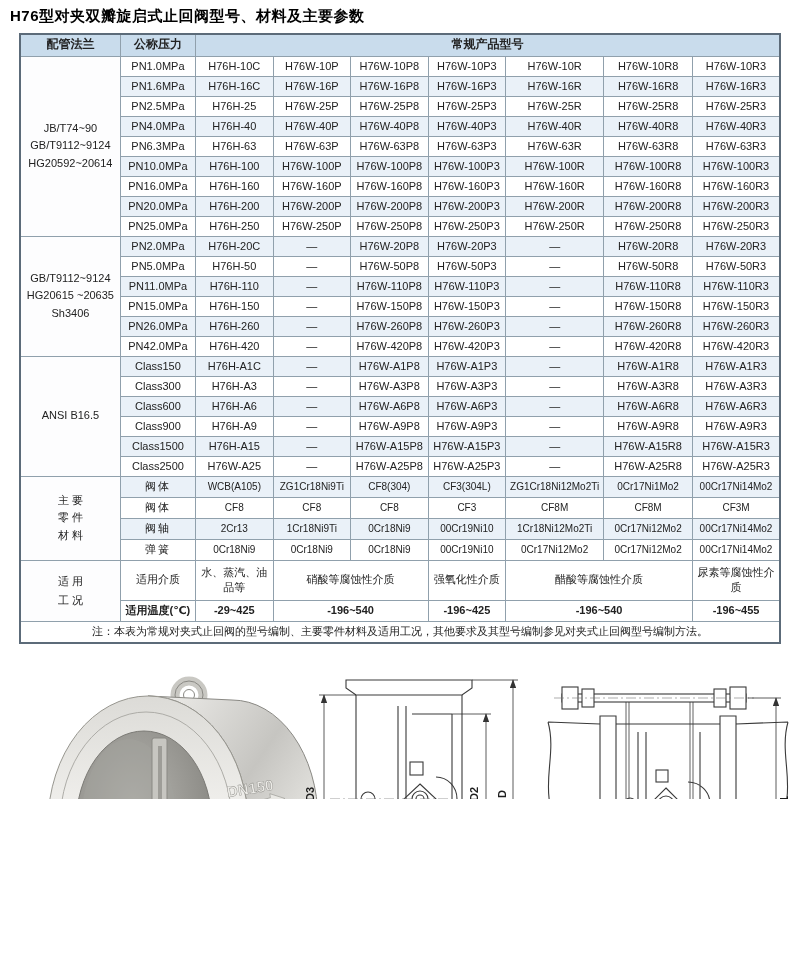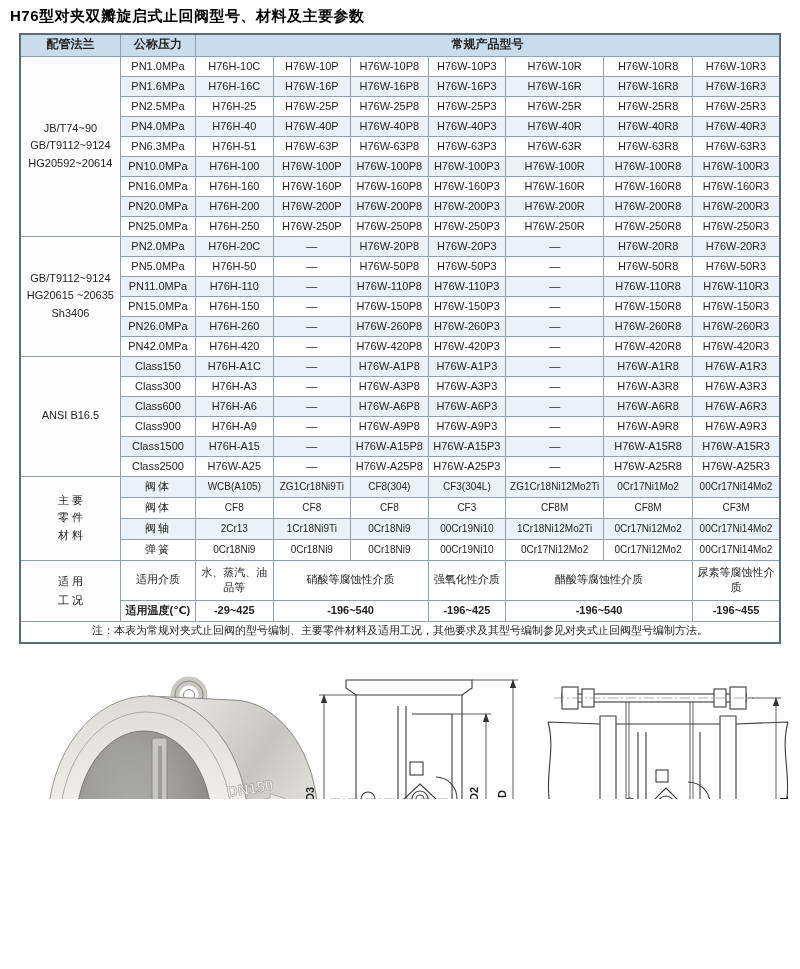--- a/index.html
+++ b/index.html
@@ -14,21 +14,21 @@
     padding: 0 1px; height: 20px; line-height: 1.15; background: #fff; overflow: hidden; white-space: nowrap; }
   .spec thead th { background: #c9dcec; font-weight: bold; font-size: 12px; height: 22px; font-family: Liberation Serif, serif; }
   .spec tr.stripe td { background: #eaf1f8; }
   .spec td.std { background: #fdfdfe !important; line-height: 1.55; white-space: normal; }
   .spec td.mat-label { background: #fdfdfe !important; line-height: 1.6; margin-top: 44px; }
   .spec td.part { font-size: 11px; letter-spacing: 2px; margin-left: 28px; }
   .spec td.mat { font-size: 10px; height: 21px; }
   .spec td.cond-label { background: #fdfdfe !important; line-height: 1.7; margin-left: 48px; }
   .spec td.media { height: 40px; white-space: normal; line-height: 1.4; }
   .spec td.temp { height: 21px; font-weight: bold; }
-  .spec td.note { height: 22px; font-size: 11px; background: #fff; font-family: Liberation Mono, monospace; }
+  .spec td.note { height: 22px; font-size: 11px; background: #fff; }
 
   .figures { position: absolute; left: 0; top: 655px; width: 800px; height: 314px; }
   .fig { position: absolute; }
   svg text { font-family: "Liberation Sans", "DejaVu Sans", sans-serif; }
   .dimlbl { font-size: 11px; font-weight: bold; fill: #1d1d1d; }
   .caption { position: absolute; left: 300px; top: 277px; width: 280px; text-align: right;
     font-size: 14px; font-weight: bold; color: #111; }
 </style>
 </head>
 <body>
@@ -97,21 +97,21 @@
           <td>H76H-40</td>
           <td>H76W-40P</td>
           <td>H76W-40P8</td>
           <td>H76W-40P3</td>
           <td>H76W-40R</td>
           <td>H76W-40R8</td>
           <td>H76W-40R3</td>
         </tr>
         <tr>
           <td>PN6.3MPa</td>
-          <td>H76H-51</td>
+          <td>H76H-63</td>
           <td>H76W-63P</td>
           <td>H76W-63P8</td>
           <td>H76W-63P3</td>
           <td>H76W-63R</td>
           <td>H76W-63R8</td>
           <td>H76W-63R3</td>
         </tr>
         <tr class="stripe">
           <td>PN10.0MPa</td>
           <td>H76H-100</td>

